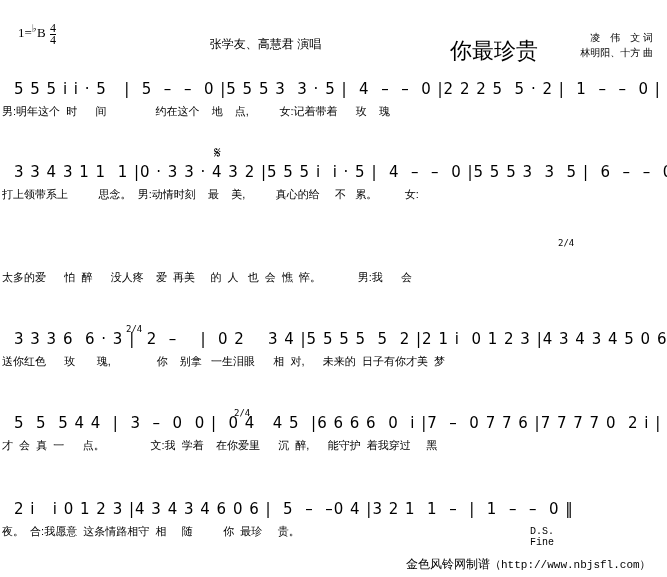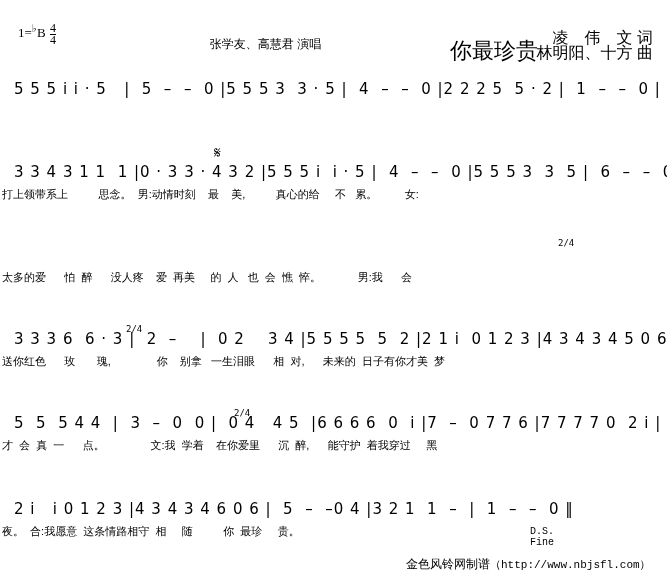--- a/index.html
+++ b/index.html
@@ -4,21 +4,21 @@
 <style>
   html, body { margin:0; padding:0; background:#ffffff; }
   body { width:667px; height:577px; position:relative; overflow:hidden; color:#000; font-family:"Liberation Sans", "DejaVu Sans", sans-serif; }
   .abs { position:absolute; }
   .key { left:18px; top:22px; font-family:"Liberation Serif", "DejaVu Serif", serif; font-size:13px; }
   .key .frac { display:inline-block; vertical-align:middle; text-align:center; line-height:11px; font-size:12px; margin-left:1px; }
   .key .frac span { display:block; }
   .key .frac .num { border-bottom:1px solid #000; }
   .title { left:0; width:538px; top:4px; text-align:right; font-family:"DejaVu Serif", serif; font-size:22px;margin-top:32px; }
   .singers { left:0; width:531px; top:36px; text-align:center; font-size:12px; }
-  .credits { right:14px; top:30px; font-size:16px; text-align:right; line-height:15px; }
+  .credits { right:14px; top:30px; font-size:10px; text-align:right; line-height:15px; }
   .row { position:absolute; left:0; width:667px; height:70px;padding-left:32px; }
   .notes { position:absolute; top:18px; left:14px; font-family:"DejaVu Sans", sans-serif; font-size:15px; letter-spacing:1px; white-space:pre; }
   .lyrics { position:absolute; top:42px; left:2px; font-size:11px; white-space:pre; }
   .ts { position:absolute; font-family:"DejaVu Sans Mono", monospace; font-size:9px; }
   .segno { position:absolute; font-family:"DejaVu Serif", serif; font-size:16px; }
   .ds { position:absolute; font-family:"Liberation Mono", monospace; font-size:10px; text-align:center; line-height:11px; }
   .footer { position:absolute; left:406px; top:556px; font-size:12px; }
   .footer .url { font-family:"Liberation Mono", monospace; font-size:11px; }
 </style>
 </head>
@@ -30,20 +30,21 @@
 </div>
 <div class="abs title">你最珍贵</div>
 <div class="abs singers">张学友、高慧君 演唱</div>
 <div class="abs credits">
   <div>凌　伟　文 词</div>
   <div>林明阳、十方 曲</div>
 </div>
 
 <div class="row" style="top:62px;">
   <div class="notes">5 5 5 i i · 5   |  5  –  –  0 |5 5 5 3  3 · 5 |  4  –  –  0 |2 2 2 5  5 · 2 |  1  –  –  0 |</div>
+  <div class="lyrics">男:明年这个  时      间                约在这个    地    点,          女:记着带着      玫    瑰</div>
 </div>
 
 <div class="row" style="top:145px;">
   <div class="segno" style="left:214px;top:-2px;">𝄋</div>
   <div class="notes">3 3 4 3 1 1  1 |0 · 3 3 · 4 3 2 |5 5 5 i  i · 5 |  4  –  –  0 |5 5 5 3  3  5 |  6  –  –  0 |</div>
   <div class="lyrics">打上领带系上          思念。  男:动情时刻    最    美,          真心的给     不   累。         女:</div>
 </div>
 
 <div class="row" style="top:228px;">
   <div class="ts" style="left:558px;top:10px;">2/4</div>

